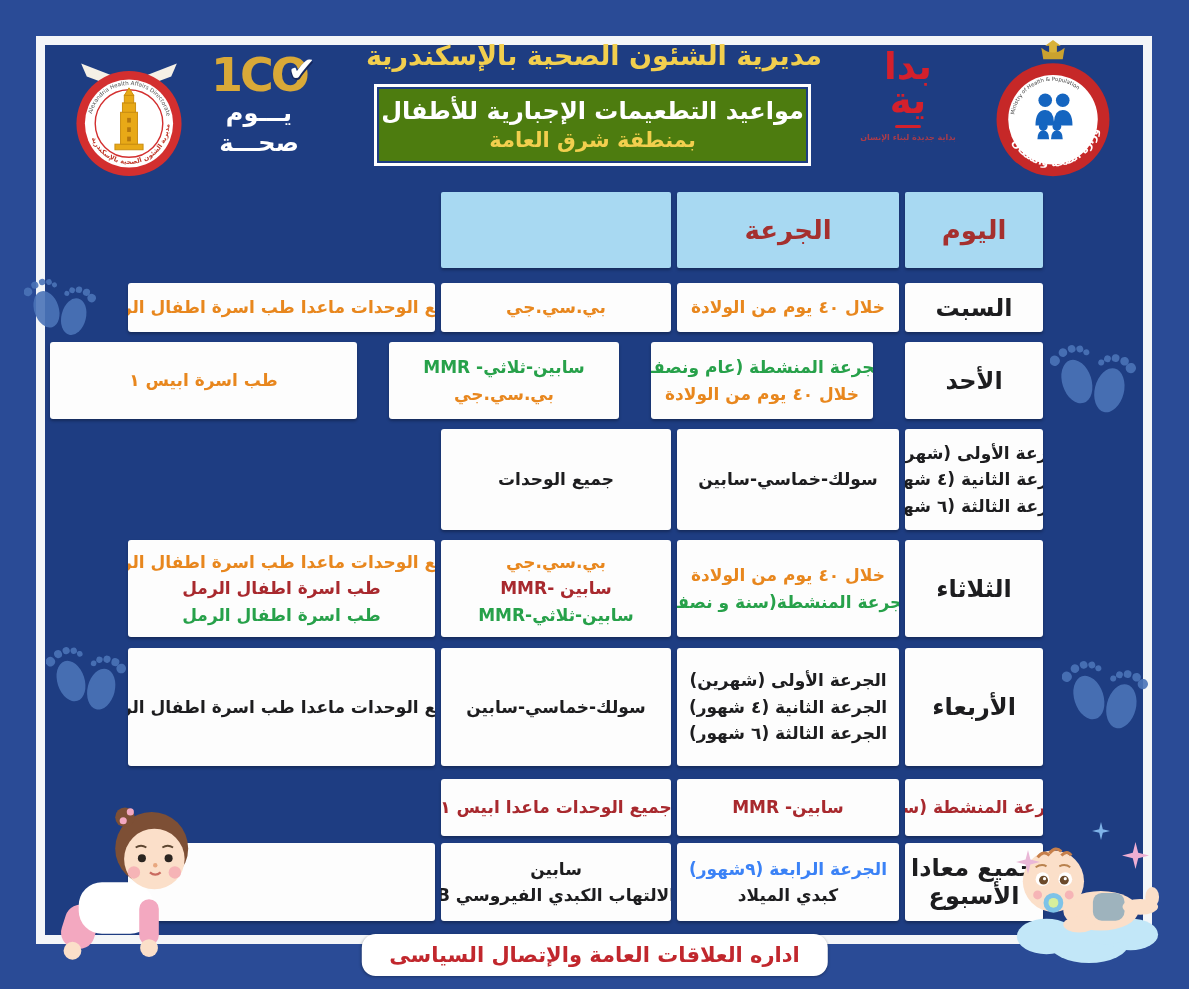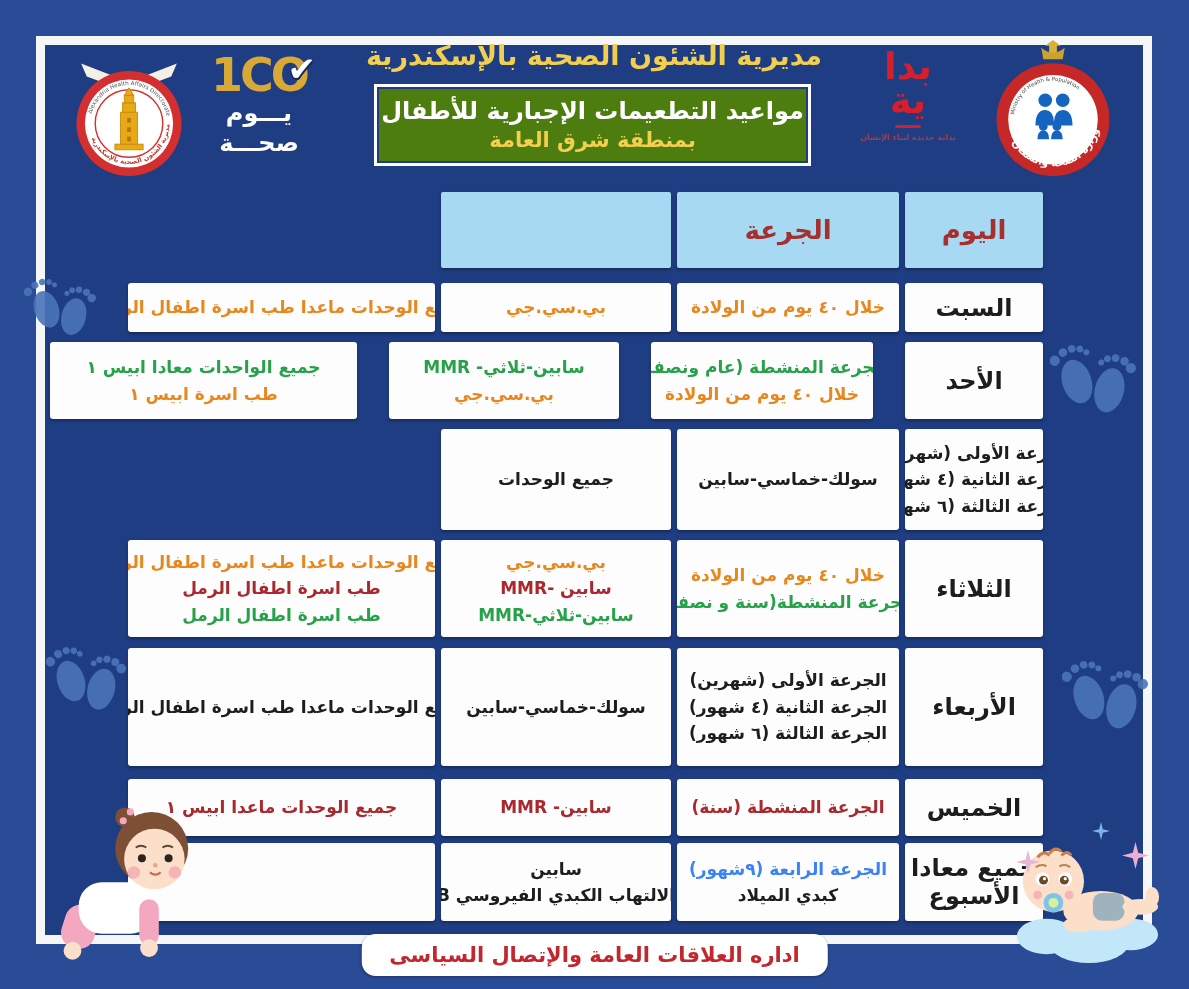--- a/index.html
+++ b/index.html
@@ -247,21 +247,20 @@
       <div class="cell day-cell">الأحد</div>
       <div class="cell">
         <div class="line" style="color: rgb(39, 161, 74);">الجرعة المنشطة (عام ونصف)</div>
         <div class="line" style="color: rgb(232, 135, 30);">خلال ٤٠ يوم من الولادة</div>
       </div>
       <div class="cell">
         <div class="line" style="color: rgb(39, 161, 74);">سابين-ثلاثي- MMR</div>
         <div class="line" style="color: rgb(232, 135, 30);">بي.سي.جي</div>
       </div>
       <div class="cell">
-        <div class="line" style="color: rgb(39, 161, 74);">جميع الواحدات معادا ابيس ١</div>
         <div class="line" style="color: rgb(232, 135, 30);">طب اسرة ابيس ١</div>
       </div>
     </div>
     <div class="trow" style="height: 101px; margin-top: 10px;">
       <div class="cell">
         <div class="line" style="color: rgb(29, 29, 31);">الجرعة الأولى (شهرين)</div>
         <div class="line" style="color: rgb(29, 29, 31);">الجرعة الثانية (٤ شهور)</div>
         <div class="line" style="color: rgb(29, 29, 31);">الجرعة الثالثة (٦ شهور)</div>
       </div>
       <div class="cell">
@@ -296,21 +295,20 @@
         <div class="line" style="color: rgb(29, 29, 31);">الجرعة الثالثة (٦ شهور)</div>
       </div>
       <div class="cell">
         <div class="line" style="color: rgb(29, 29, 31);">سولك-خماسي-سابين</div>
       </div>
       <div class="cell">
         <div class="line" style="color: rgb(29, 29, 31);">جميع الوحدات ماعدا طب اسرة اطفال الرمل</div>
       </div>
     </div>
     <div class="trow" style="height: 57px; margin-top: 13px;">
-      <div class="cell day-cell">الخميس</div>
       <div class="cell">
         <div class="line" style="color: rgb(168, 41, 46);">الجرعة المنشطة (سنة)</div>
       </div>
       <div class="cell">
         <div class="line" style="color: rgb(168, 41, 46);">سابين- MMR</div>
       </div>
       <div class="cell">
         <div class="line" style="color: rgb(168, 41, 46);">جميع الوحدات ماعدا ابيس ١</div>
       </div>
     </div>

